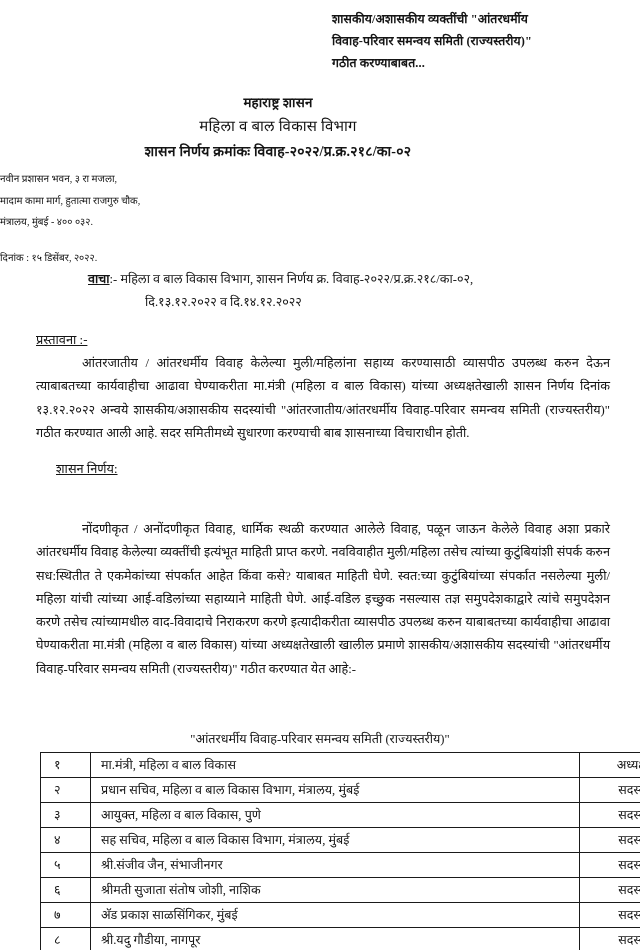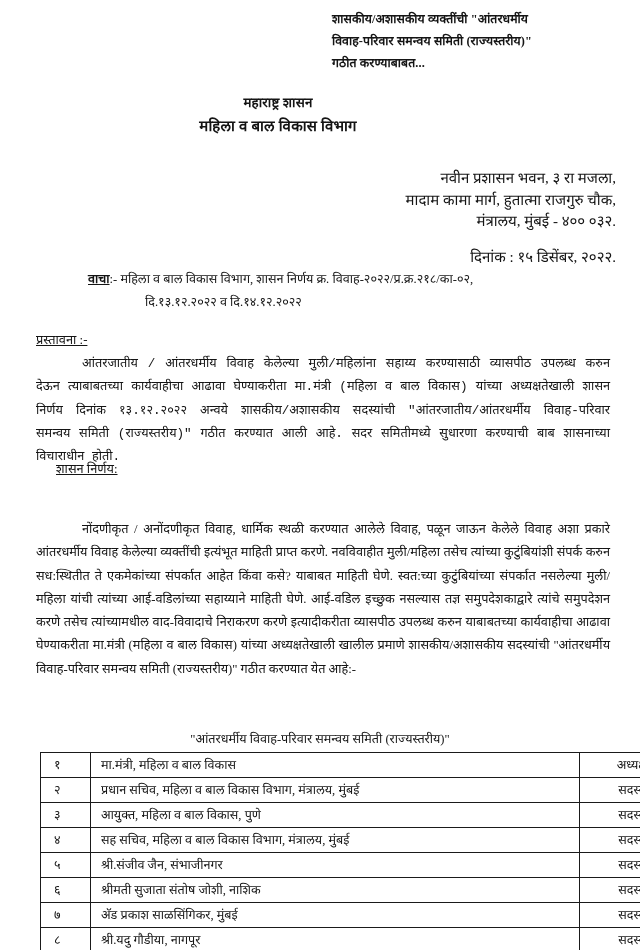--- a/index.html
+++ b/index.html
@@ -48,39 +48,39 @@
     width: 556px;
     text-align: center;
   }
   .gov-name {
     font-weight: bold;
     font-size: 13.4px;
     line-height: 22px;
     letter-spacing: 0.2px;
   }
   .gov-dept {
-    font-weight: bold;
+    font-weight: normal;
     font-size: 15px;
     line-height: 25px;
     letter-spacing: 0.2px;
   }
   .gov-gr-no {
     font-weight: bold;
     font-size: 14px;
     line-height: 26px;
     letter-spacing: 0.2px;
   }
 
   .address-block {
     position: absolute;
     left: 0;
     top: 168px;
     width: 616px;
-    text-align: right;
-    font-size: 15px;
+    text-align: left;
+    font-size: 10px;
     line-height: 21.5px;
   }
   .address-line { display: block; }
   .date-line {
     display: block;
     margin-top: 14px;
   }
 
   
   .read-block {
@@ -127,21 +127,20 @@
     line-height: 23.3px;
     text-align: justify;
     text-justify: inter-word;
     color: #141414;
   }
   .preamble-para {
     left: 36px;
     top: 352px;
     width: 574px;
     text-indent: 46px;
-    font-family: Liberation Mono, monospace;
   }
   .decision-para {
     left: 36px;
     top: 518px;
     width: 574px;
     text-indent: 46px;
   }
 
   
   .table-caption {
@@ -192,20 +191,21 @@
 
   <div class="subject-block">
     <span class="subject-line">शासकीय/अशासकीय व्यक्तींची "आंतरधर्मीय</span>
     <span class="subject-line">विवाह-परिवार समन्वय समिती (राज्यस्तरीय)"</span>
     <span class="subject-line">गठीत करण्याबाबत...</span>
   </div>
 
   <div class="gov-header">
     <div class="gov-name">महाराष्ट्र शासन</div>
     <div class="gov-dept">महिला व बाल विकास विभाग</div>
+    <div class="gov-gr-no">शासन निर्णय क्रमांकः विवाह-२०२२/प्र.क्र.२१८/का-०२</div>
   </div>
 
   <div class="address-block">
     <span class="address-line">नवीन प्रशासन भवन, ३ रा मजला,</span>
     <span class="address-line">मादाम कामा मार्ग, हुतात्मा राजगुरु चौक,</span>
     <span class="address-line">मंत्रालय, मुंबई - ४०० ०३२.</span>
     <span class="date-line">दिनांक : १५ डिसेंबर, २०२२.</span>
   </div>
 
   <div class="read-block">

